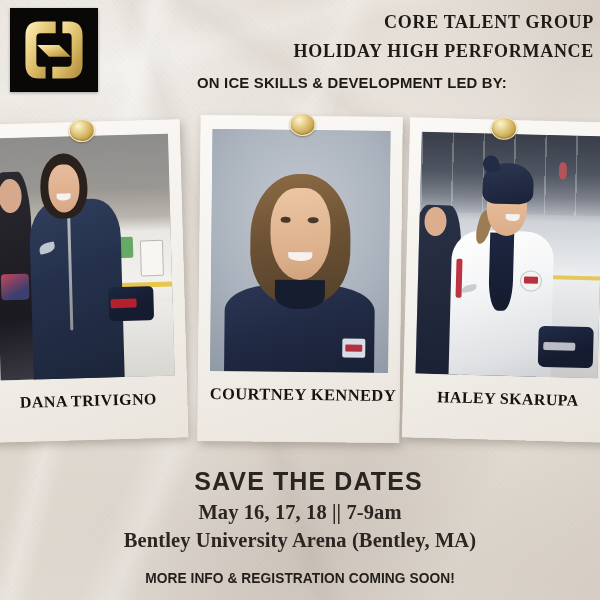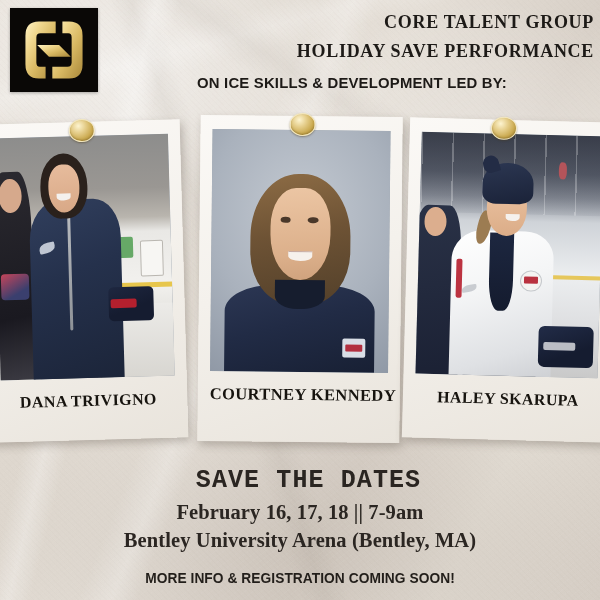--- a/index.html
+++ b/index.html
@@ -396,21 +396,21 @@
   .footer {
     position: absolute;
     left: 0; right: 0;
     top: 458px;
     height: 142px;
     text-align: center;
     z-index: 6;
     color: #2a2521;
   }
   .save-the-dates {
-    font-family: Liberation Mono, monospace;
+    font-family: Liberation Sans, sans-serif;
     font-weight: bold;
     font-size: 25px;
     letter-spacing: 1.1px;
     line-height: 34px;
     padding-top: 6px;
     margin-left: 17px;
   }
   .date-line, .venue-line {
     font-family: "Liberation Serif", serif;
     font-weight: bold;
@@ -451,21 +451,21 @@
           </linearGradient>
         </defs>
         <path d="M52 16 L32 16 Q16 16 16 33 L16 67 Q16 84 32 84 L40 84 L40 70 L33 70 Q29 70 29 65 L29 35 Q29 30 34 30 L52 30 Z" fill="url(#goldg)"></path>
         <path d="M48 84 L68 84 Q84 84 84 67 L84 33 Q84 16 68 16 L60 16 L60 30 L67 30 Q71 30 71 35 L71 65 Q71 70 66 70 L48 70 Z" fill="url(#goldg)"></path>
         <path d="M30 44 L56 44 L70 58 L44 58 Z" fill="url(#goldg)"></path>
       </svg>
     </div>
 
     <div class="header-text">
       <div class="hdr-line1">CORE TALENT GROUP</div>
-      <div class="hdr-line2">HOLIDAY SAVE PERFORMANCE</div>
+      <div class="hdr-line2">HOLIDAY HIGH PERFORMANCE</div>
       <div class="hdr-line3">ON ICE SKILLS &amp; DEVELOPMENT LED BY:</div>
     </div>
   </div>
 
   <div class="polaroids">
 
     <div class="polaroid" id="pol-0">
       <div class="pin"></div>
       <div class="photo">
         <div class="ph p1-bg"></div>
@@ -528,18 +528,18 @@
         <div class="p3-beanie"></div>
         <div class="p3-beanie-tip"></div>
         <div class="p3-glove3"></div>
       </div>
       <div class="caption">HALEY SKARUPA</div>
     </div>
   </div>
 
   <div class="footer">
     <div class="save-the-dates">SAVE THE DATES</div>
-    <div class="date-line">February 16, 17, 18 || 7-9am</div>
+    <div class="date-line">May 16, 17, 18 || 7-9am</div>
     <div class="venue-line">Bentley University Arena (Bentley, MA)</div>
     <div class="more-info">MORE INFO &amp; REGISTRATION COMING SOON!</div>
   </div>
 
 </div>
 
 </body></html>

